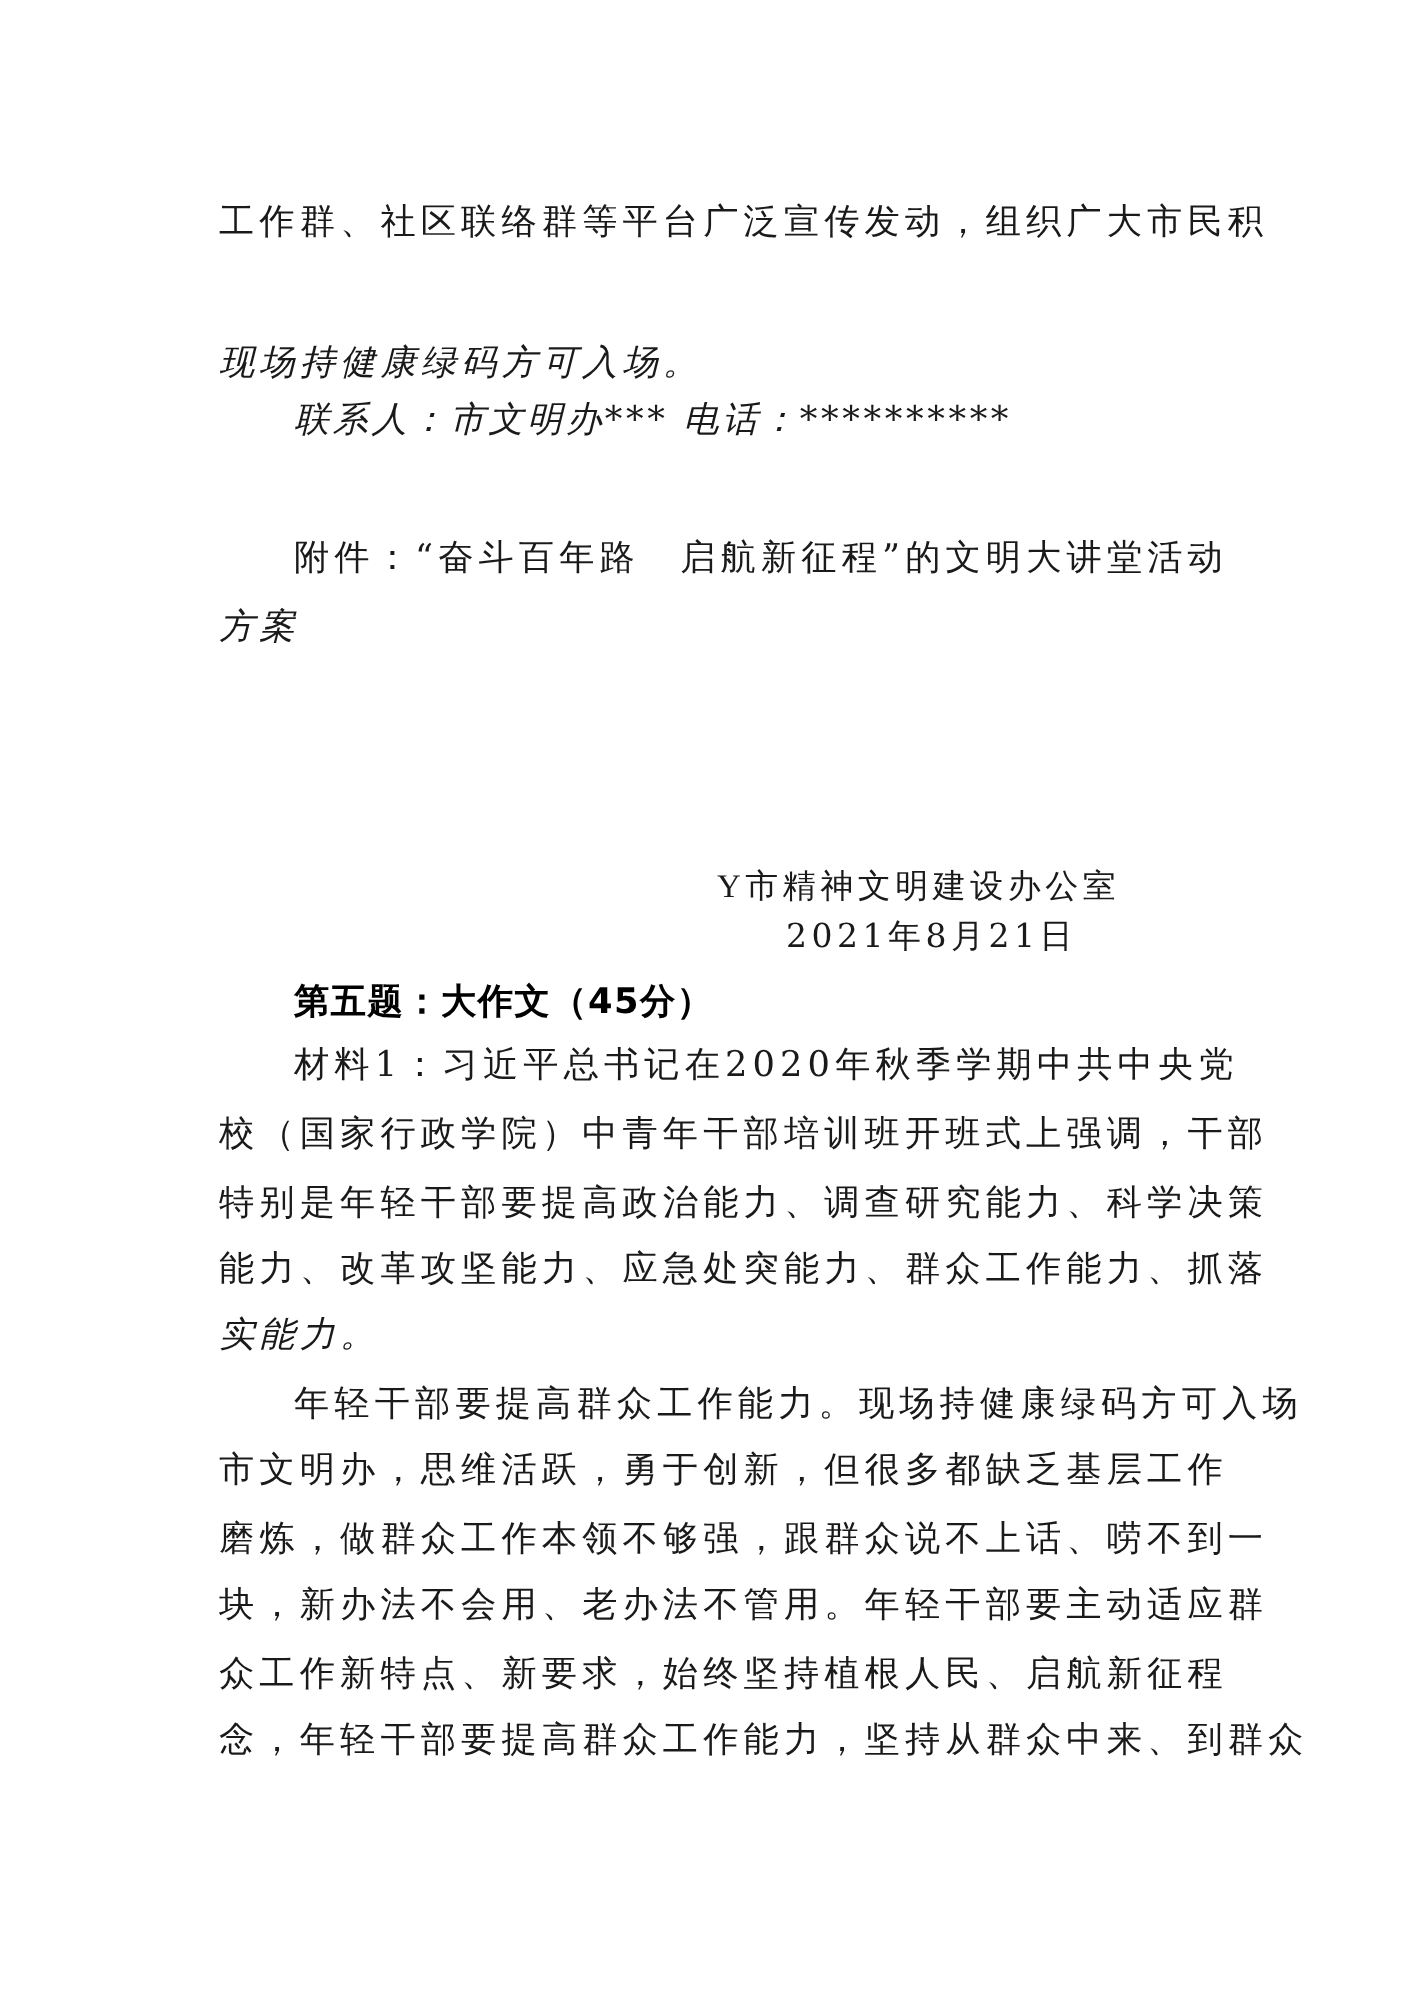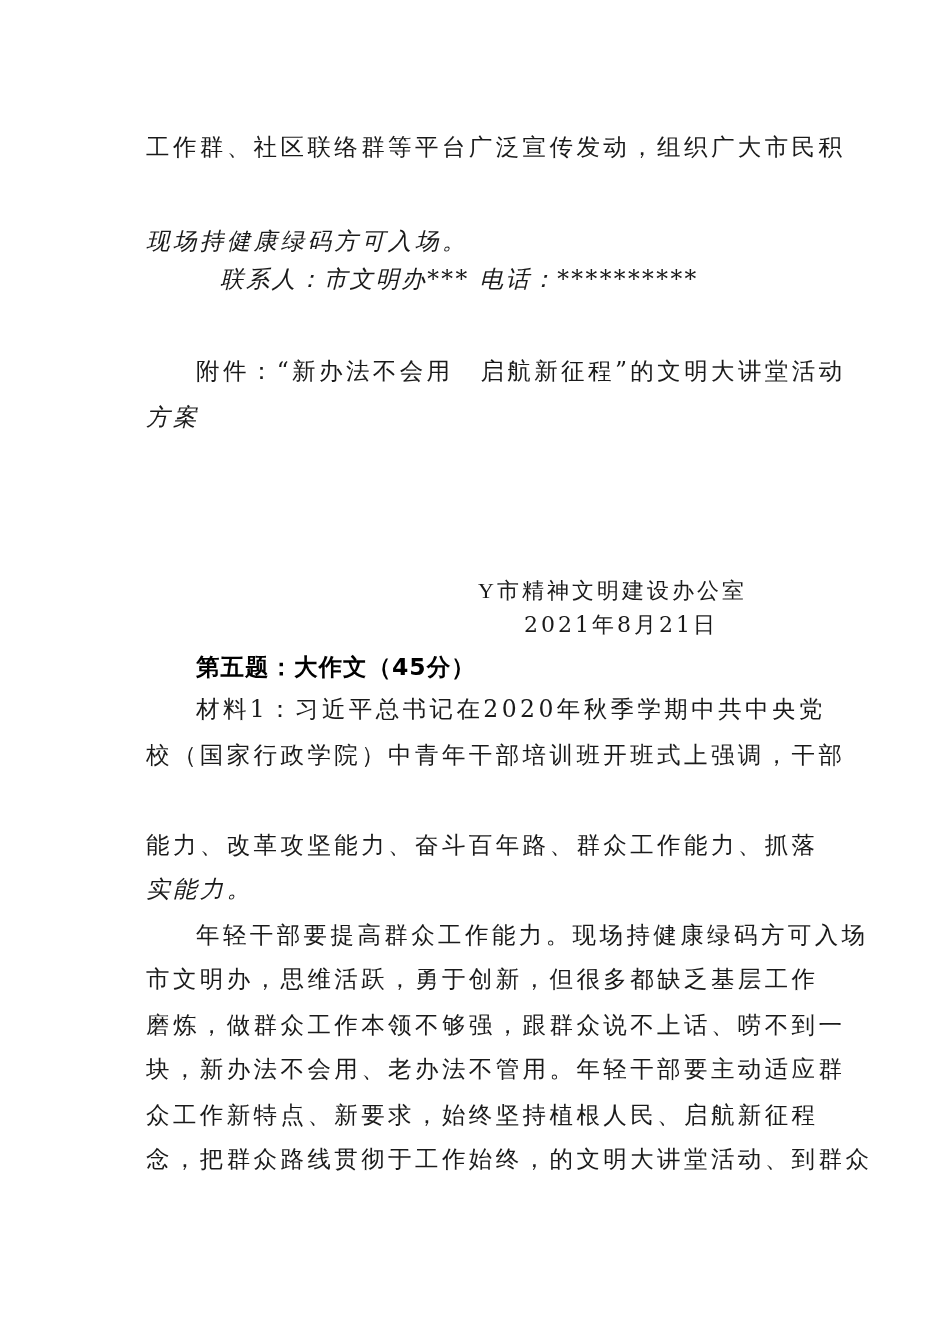--- a/index.html
+++ b/index.html
@@ -56,35 +56,36 @@
     }
   </style>
 </head>
 <body>
 
 <div class="page">
 
   <div class="line" style="top:128px">工作群、社区联络群等平台广泛宣传发动，组织广大市民积</div>
   <div class="line last" style="top:222px">现场持健康绿码方可入场。</div>
 
-  <div class="line indent last" style="top:260px; letter-spacing:2.4px;margin-left:24px;">联系人：市文明办*** 电话：**********</div>
+  <div class="line indent last" style="top:260px; letter-spacing:2.4px;">联系人：市文明办*** 电话：**********</div>
 
-  <div class="line indent" style="top:352px">附件：“新办法不会用　启航新征程”的文明大讲堂活动</div>
+  <div class="line indent" style="top:352px">附件：“奋斗百年路　启航新征程”的文明大讲堂活动</div>
   <div class="line last" style="top:398px">方案</div>
 
   <div class="sig" style="left:478px; top:572px;font-family:Liberation Serif, serif;">Y市精神文明建设办公室</div>
   <div class="sig" style="left:524px; top:606px;">2021年8月21日</div>
 
   <div class="heading" style="top:648px">第五题：大作文（45分）</div>
 
   <div class="line indent" style="top:690px">材料1：习近平总书记在2020年秋季学期中共中央党</div>
   <div class="line" style="top:736px">校（国家行政学院）中青年干部培训班开班式上强调，干部</div>
-  <div class="line" style="top:826px">能力、改革攻坚能力、奋斗百年路、群众工作能力、抓落</div>
+  <div class="line" style="top:782px">特别是年轻干部要提高政治能力、调查研究能力、科学决策</div>
+  <div class="line" style="top:826px">能力、改革攻坚能力、应急处突能力、群众工作能力、抓落</div>
   <div class="line last" style="top:870px">实能力。</div>
 
   <div class="line indent" style="top:916px">年轻干部要提高群众工作能力。现场持健康绿码方可入场</div>
   <div class="line" style="top:960px">市文明办，思维活跃，勇于创新，但很多都缺乏基层工作</div>
   <div class="line" style="top:1006px">磨炼，做群众工作本领不够强，跟群众说不上话、唠不到一</div>
   <div class="line" style="top:1050px">块，新办法不会用、老办法不管用。年轻干部要主动适应群</div>
   <div class="line" style="top:1096px">众工作新特点、新要求，始终坚持植根人民、启航新征程</div>
-  <div class="line" style="top:1140px">念，把群众路线贯彻于工作始终，的文明大讲堂活动、到群众</div>
+  <div class="line" style="top:1140px">念，年轻干部要提高群众工作能力，坚持从群众中来、到群众</div>
 
 </div>
 
 </body></html>

